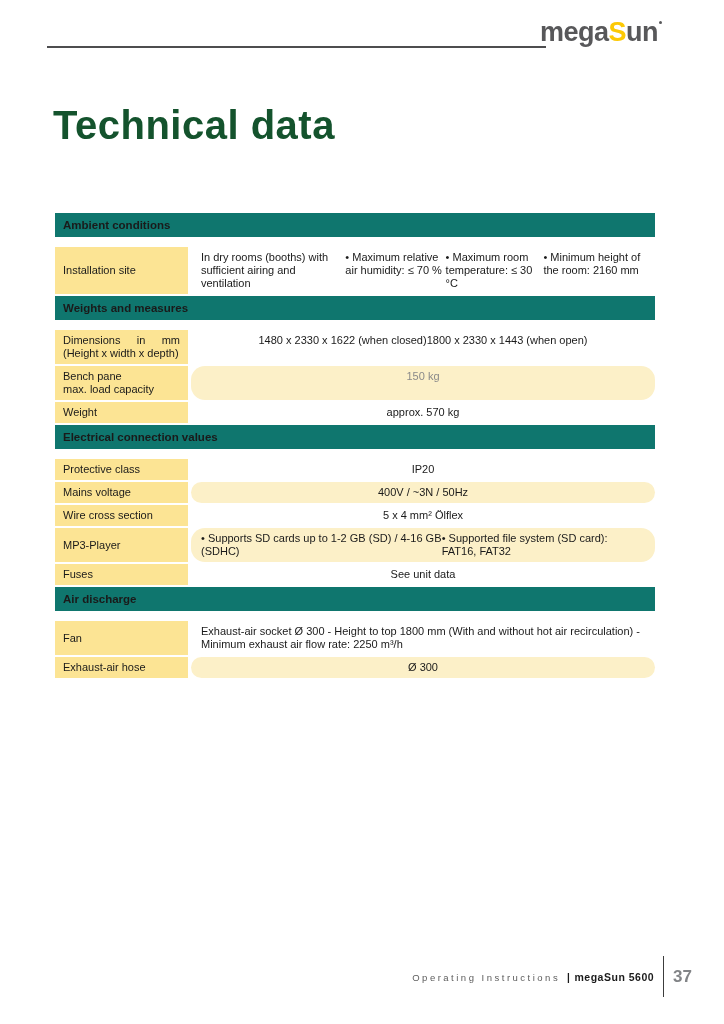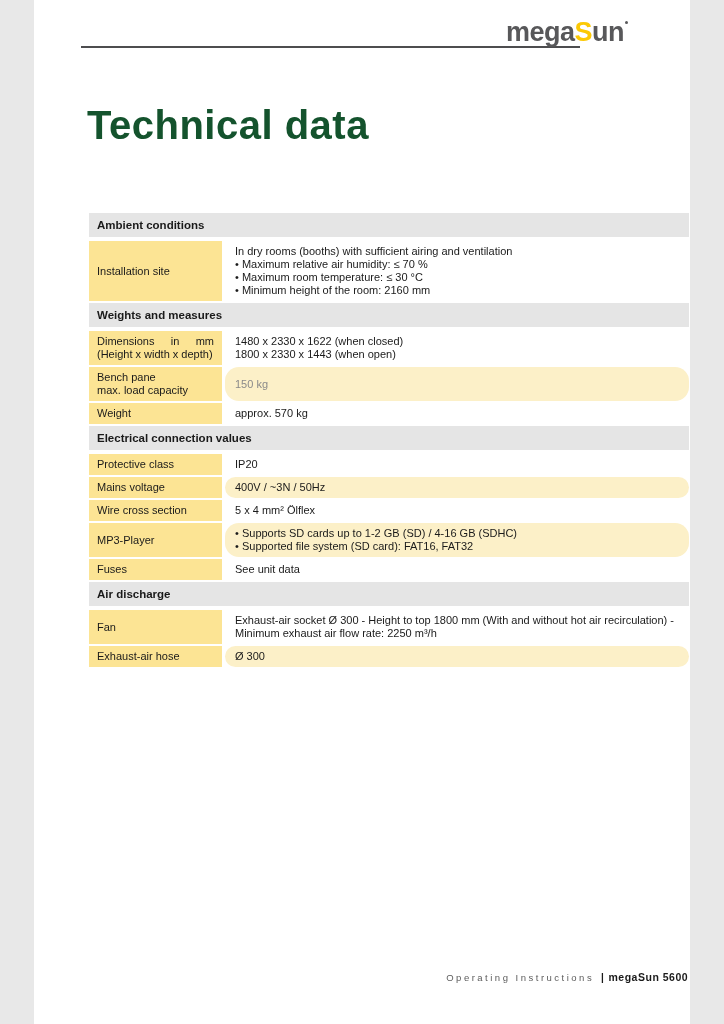--- a/index.html
+++ b/index.html
@@ -1,18 +1,18 @@
 <!DOCTYPE html>
 <html><head>
 <meta charset="utf-8">
 <style>
   html,body{margin:0;padding:0;background:#e8e8e8;}
   .page{
     position:relative;
-    width:656px;height:1024px;
+    width:724px;height:1024px;
     background:#ffffff;
     font-family:"Liberation Sans", sans-serif;
     color:#1a1a1a;
     overflow:hidden;
     margin:0 auto;
   }
   
   .header-rule{
     position:absolute;left:47px;top:46px;width:499px;height:2px;
     background:#4d4d4f;
@@ -31,37 +31,37 @@
   .page-title{
     position:absolute;left:53px;top:103px;margin:0;
     font-size:40px;font-weight:bold;color:#14532d;letter-spacing:0.5px;
   }
   
   .tech-table{
     position:absolute;left:55px;top:213px;width:600px;
     font-size:11px;line-height:13px;
   }
   .section-header{
-    background:#e5e5e5;
+    background:#0f766e;
     font-weight:bold;font-size:11.5px;line-height:13px;
     padding:6px 4px 5px 8px;
-    margin-bottom:4px;
+    margin-bottom:10px;
   }
   .data-row{display:flex;gap:3px;margin-bottom:2px;}
   .cell-label{
     flex:0 0 117px;width:117px;
     background:#fce494;
     padding:4px 8px;
     display:flex;flex-direction:column;justify-content:center;
   }
   .cell-value{
     flex:1;
     background:#ffffff;
     padding:4px 10px;
-    display:flex;flex-direction:column;justify-content:center;
+    display:flex;flex-direction:row;justify-content:center;
   }
   .cell-value.cream{background:#fcf0c8;border-radius:14px;}
   .cell-value.muted{color:#8a8a8a;}
   .bullet::before{content:"• ";}
   .justify{text-align:justify;text-align-last:justify;}
   
   .footer{
     position:absolute;left:55px;top:956px;width:637px;height:41px;
     display:flex;align-items:center;
   }

